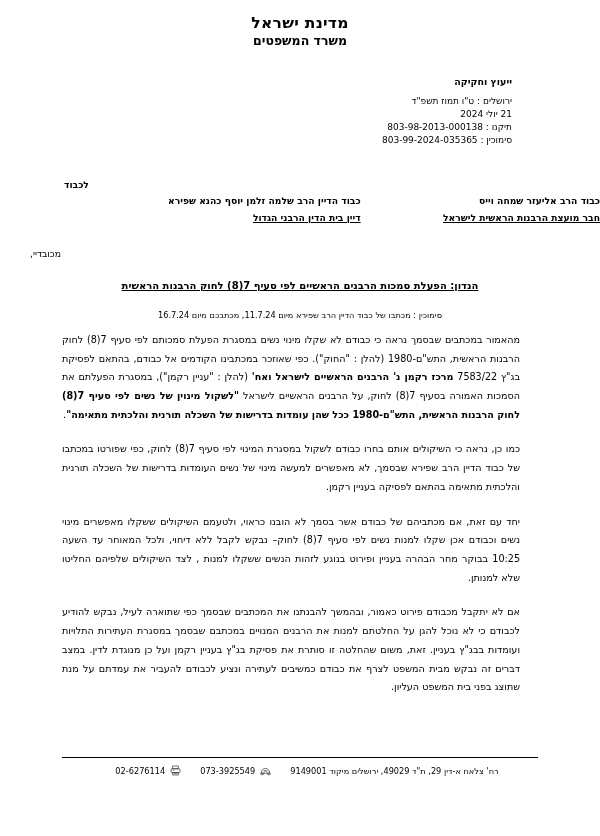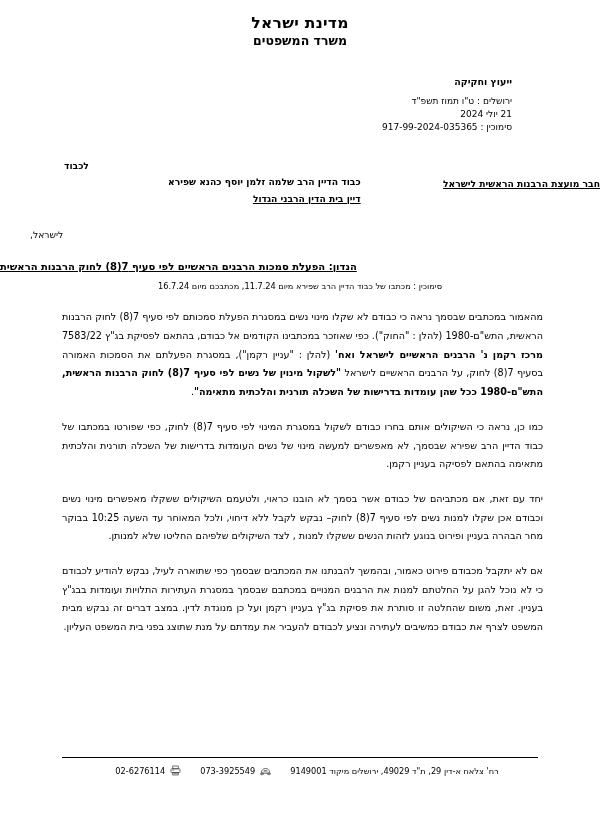--- a/index.html
+++ b/index.html
@@ -52,21 +52,21 @@
     font-weight: bold;
     font-size: 9.5px;
     margin-bottom: 6px;
   }
   .lh-line {
     white-space: nowrap;
   }
 
   
   .addressee {
-    margin-top: 24px;
+    margin-top: 30px;
     padding-left: 30px;
     font-size: 9.2px;
     font-weight: bold;
     line-height: 1.7;
   }
   .to-label {
     text-align: left;
     padding-left: 34px;
   }
   .recipients {
@@ -95,37 +95,37 @@
   .salutation {
     margin-top: 22px;
     padding-left: 30px;
     text-align: left;
     font-size: 9.2px;
   }
 
   
   .subject {
     margin-top: 20px;
-    text-align: left;
+    text-align: center;
     font-size: 10px;
     font-weight: bold;
     text-decoration: underline;
     line-height: 1.4;
   }
   .reference {
-    margin-top: 7px;
+    margin-top: 17px;
     text-align: center;
     font-size: 8.2px;
     line-height: 1.4;
   }
 
   
   .body-area {
-    margin-top: 16px;
-    padding-right: 57px;
+    margin-top: 9px;
+    padding-right: 80px;
     padding-left: 62px;
   }
   .para {
     font-size: 9.6px;
     line-height: 1.95;
     text-align: justify;
     text-justify: inter-word;
     margin-bottom: 16px;
   }
   .para:last-child {
@@ -173,37 +173,39 @@
 
   <div class="masthead">
     <div class="state-name">מדינת ישראל</div>
     <div class="ministry-name">משרד המשפטים</div>
   </div>
 
   <div class="letterhead">
     <div class="dept">ייעוץ וחקיקה</div>
     <div class="lh-line">ירושלים : ט"ו תמוז תשפ"ד</div>
     <div class="lh-line">21 יולי 2024</div>
-    <div class="lh-line">סימוכין : 917-99-2024-035365</div>
+    <div class="lh-line">תיקנו : 803-98-2013-000138</div>
+    <div class="lh-line">סימוכין : 803-99-2024-035365</div>
   </div>
 
   <div class="addressee">
     <div class="to-label">לכבוד</div>
     <div class="recipients">
       <div class="recipient second">
+        <div>כבוד הרב אליעזר שמחה וייס</div>
         <div class="rec-role">חבר מועצת הרבנות הראשית לישראל</div>
       </div>
       <div class="recipient first">
         <div>כבוד הדיין הרב שלמה זלמן יוסף כהנא שפירא</div>
         <div class="rec-role">דיין בית הדין הרבני הגדול</div>
       </div>
     </div>
   </div>
 
-  <div class="salutation">לישראל,</div>
+  <div class="salutation">מכובדיי,</div>
 
   <div class="subject">הנדון: הפעלת סמכות הרבנים הראשיים לפי סעיף 7(8) לחוק הרבנות הראשית</div>
   <div class="reference">סימוכין : מכתבו של כבוד הדיין הרב שפירא מיום 11.7.24, מכתבכם מיום 16.7.24</div>
 
   <div class="body-area">
 
     <p class="para"><span>מהאמור במכתבים שבסמך נראה כי כבודם לא שקלו מינוי נשים במסגרת הפעלת סמכותם לפי סעיף 7(8) לחוק הרבנות הראשית, התש"ם-1980 (להלן : "החוק"). כפי שאוזכר במכתבינו הקודמים אל כבודם, בהתאם לפסיקת בג"ץ 7583/22 </span><b>מרכז רקמן נ' הרבנים הראשיים לישראל ואח'</b><span> (להלן : "עניין רקמן"), במסגרת הפעלתם את הסמכות האמורה בסעיף 7(8) לחוק, על הרבנים הראשיים לישראל </span><b>"לשקול מינוין של נשים לפי סעיף 7(8) לחוק הרבנות הראשית, התש"ם-1980 ככל שהן עומדות בדרישות של השכלה תורנית והלכתית מתאימה"</b><span>.</span></p>
 
     <p class="para">כמו כן, נראה כי השיקולים אותם בחרו כבודם לשקול במסגרת המינוי לפי סעיף 7(8) לחוק, כפי שפורטו במכתבו של כבוד הדיין הרב שפירא שבסמך, לא מאפשרים למעשה מינוי של נשים העומדות בדרישות של השכלה תורנית והלכתית מתאימה בהתאם לפסיקה בעניין רקמן.</p>
 

